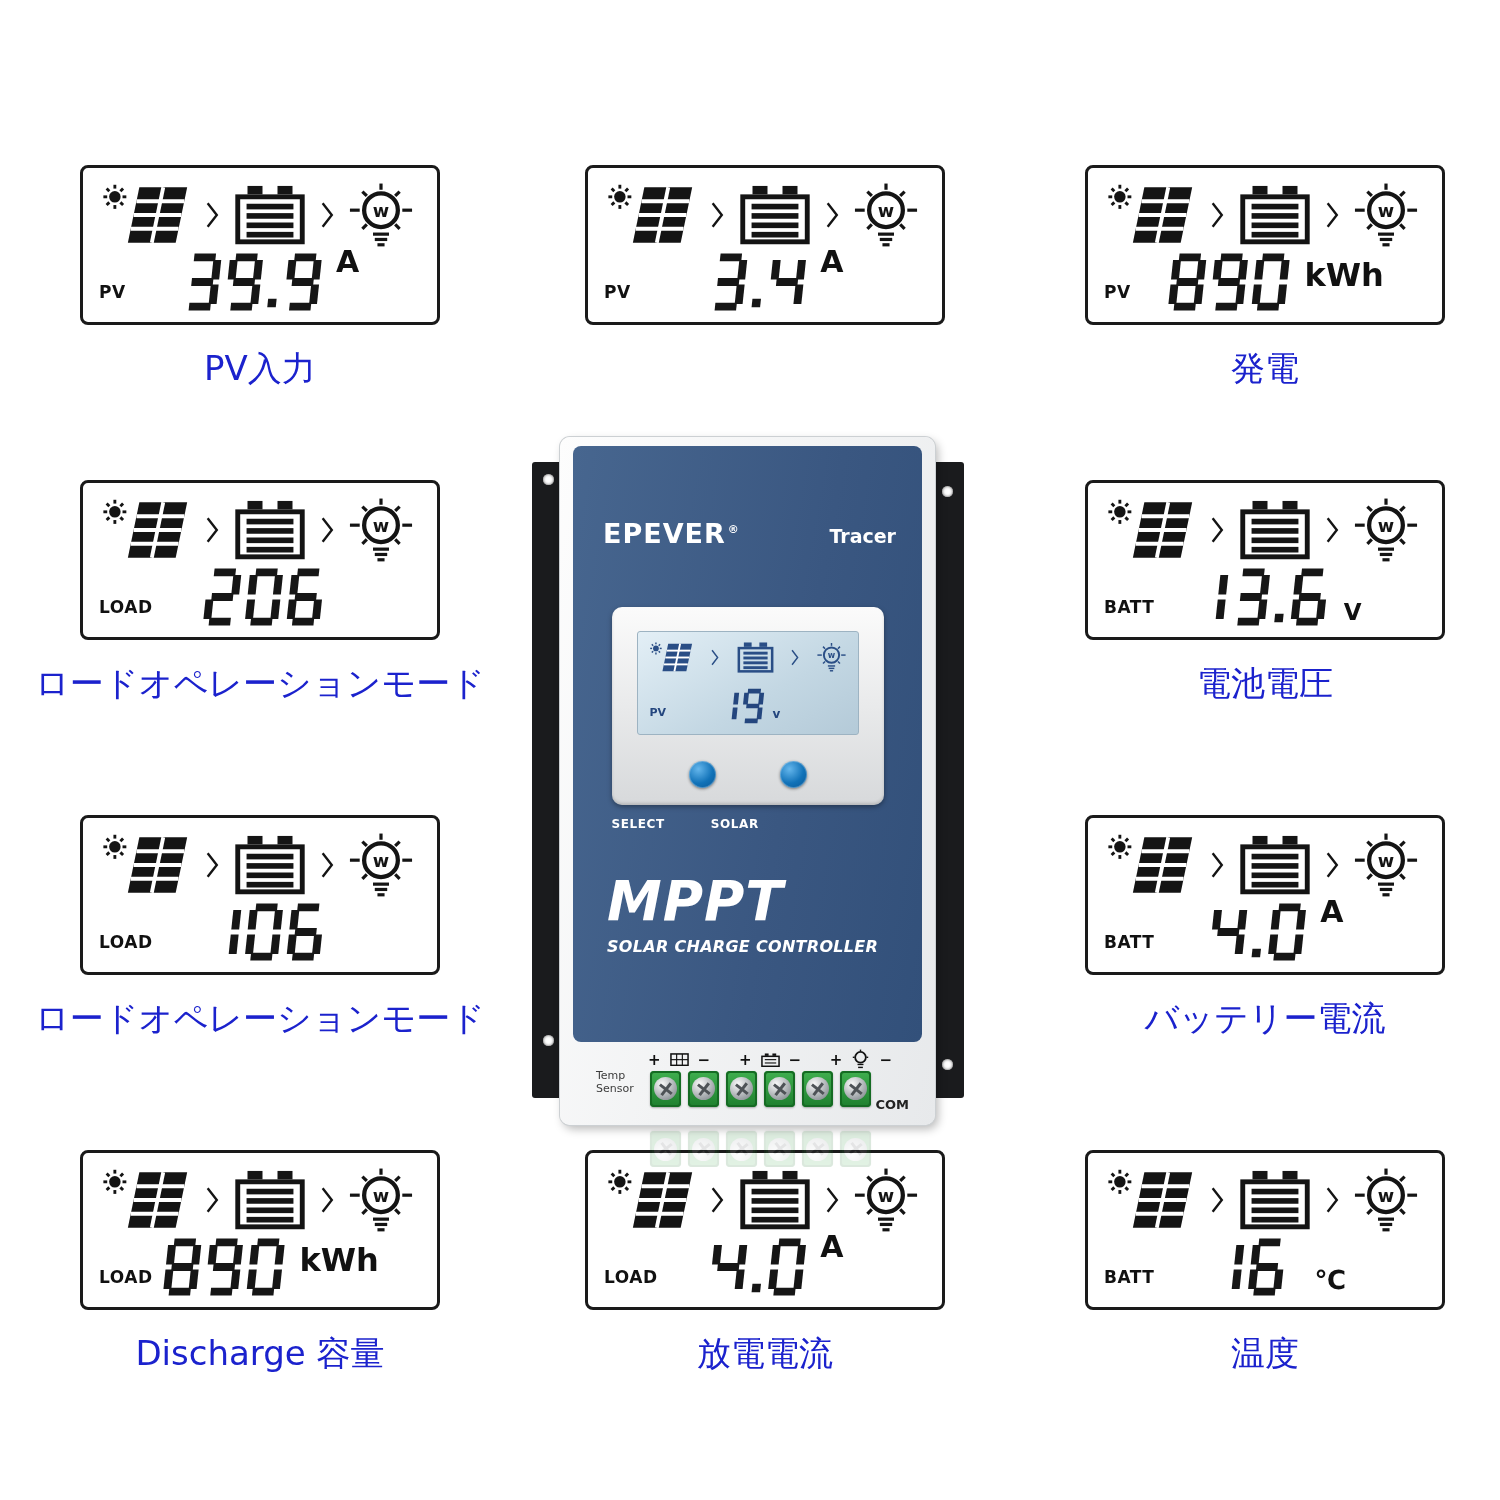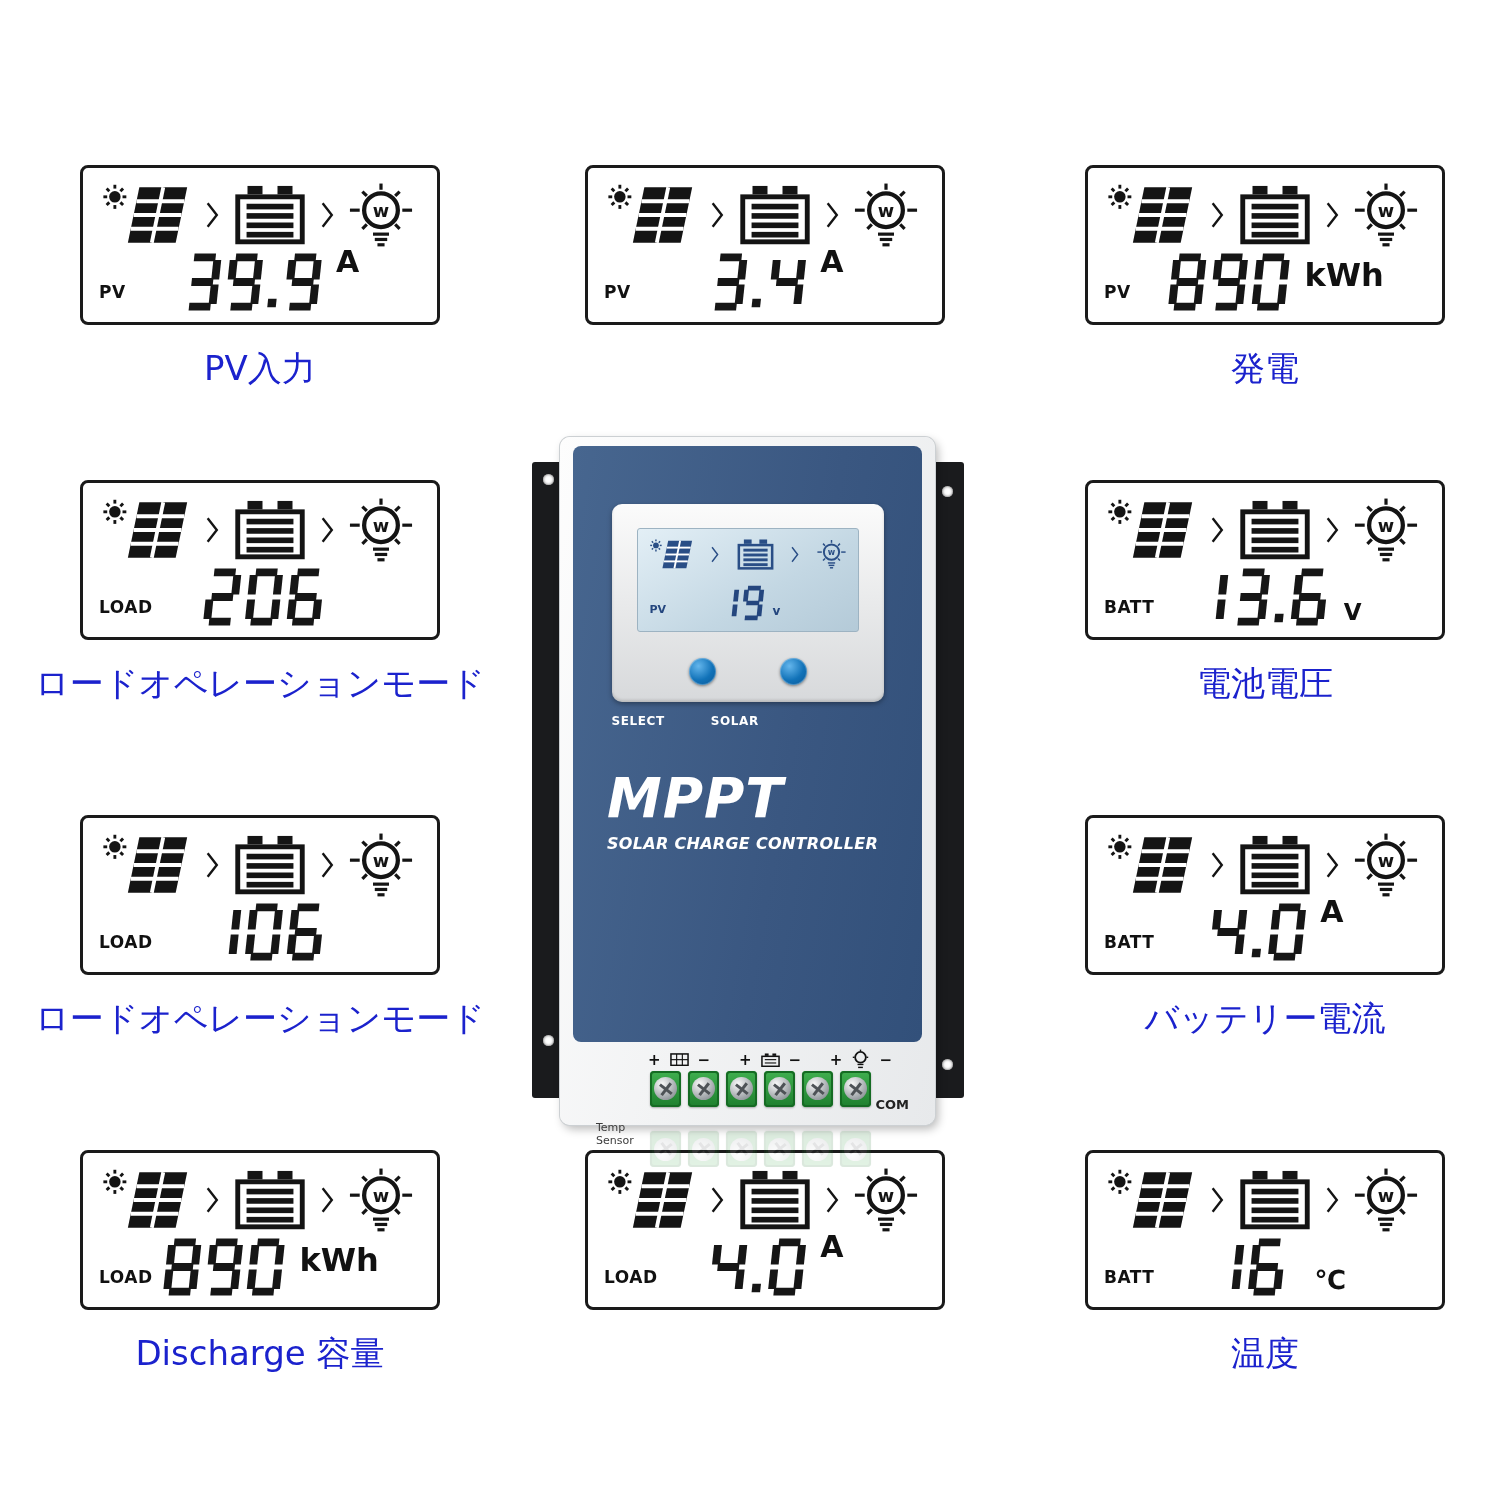--- a/index.html
+++ b/index.html
@@ -78,21 +78,21 @@
   .terminals{position:absolute;top:634px;left:90px;display:flex;gap:7px}
   .terminal{width:31px;height:36px;border-radius:4px;position:relative;
     background:linear-gradient(#40af4f,#1e7f2e);
     box-shadow:inset 0 0 0 2px #156b23,0 1px 2px rgba(0,0,0,.3)}
   .screw{position:absolute;left:4px;top:6px;width:23px;height:23px;border-radius:50%;
     background:radial-gradient(circle at 35% 30%,#fafafa,#9aa0a4 70%,#767b7f)}
   .screw::before,.screw::after{content:"";position:absolute;left:50%;top:50%;width:15px;
     height:2.5px;background:#4e5357}
   .screw::before{transform:translate(-50%,-50%) rotate(38deg)}
   .screw::after{transform:translate(-50%,-50%) rotate(-52deg)}
-  .temp{position:absolute;left:36px;top:684px;font-size:11px;color:#3c3c3c;width:48px;line-height:1.2}
+  .temp{position:absolute;left:36px;top:632px;font-size:11px;color:#3c3c3c;width:48px;line-height:1.2}
   .com{position:absolute;right:26px;top:660px;font-size:13px;font-weight:bold;color:#222}
   .reflection{position:absolute;left:122px;top:701px;opacity:.15;transform:scaleY(-1);
     filter:blur(.6px)}
   .reflection .terminals{position:relative;top:0;left:0}
 </style>
 </head>
 <body>
 
 <div class="canvas">
   <div id="panels">
@@ -921,20 +921,21 @@
                 <line x1="28.0" y1="2" x2="28.0" y2="8.2"></line>
                 <line x1="28.0" y1="9.8" x2="28.0" y2="16"></line>
                 <line x1="20.6" y1="16.8" x2="27.4" y2="16.8"></line>
                 <line x1="20.0" y1="9.8" x2="20.0" y2="16"></line>
                 <line x1="20.0" y1="2" x2="20.0" y2="8.2"></line>
               </g>
             </svg>
           </span>
       <span class="unit unit-sup">A</span>
     </div>
+    <div class="caption">放電電流</div>
   </div>
       <div class="panel" style="left: 1085px; top: 1150px;">
     <div class="icons">
       <span class="icon icon-solar">
             <svg viewBox="0 0 46 34" xmlns="http://www.w3.org/2000/svg">
     <circle cx="6.2" cy="7.5" r="3" fill="currentColor"></circle>
     <g stroke="currentColor" stroke-width="1.5">
       <line x1="6.2" y1="1.2" x2="6.2" y2="3.2"></line>
                 <line x1="6.2" y1="11.8" x2="6.2" y2="13.8"></line>
       <line x1="0.2" y1="7.5" x2="2.2" y2="7.5"></line>
@@ -1019,20 +1020,24 @@
 
   <div class="device">
     <div class="bracket">
       <span class="hole h1"></span>
       <span class="hole h2"></span>
       <span class="hole h3"></span>
       <span class="hole h4"></span>
     </div>
     <div class="dbody">
       <div class="blue">
+        <div class="brand-row">
+          <div class="brand"><span>EPEVER</span><span class="reg">®</span></div>
+          <div class="model">Tracer</div>
+        </div>
         <div class="inset">
           <div class="lcd">
             <div class="mini-icons">
               <span class="mi-solar"><svg viewBox="0 0 46 34" xmlns="http://www.w3.org/2000/svg">
     <circle cx="6.2" cy="7.5" r="3" fill="currentColor"></circle>
     <g stroke="currentColor" stroke-width="1.5">
       <line x1="6.2" y1="1.2" x2="6.2" y2="3.2"></line>
                       <line x1="6.2" y1="11.8" x2="6.2" y2="13.8"></line>
       <line x1="0.2" y1="7.5" x2="2.2" y2="7.5"></line>
                       <line x1="10.2" y1="7.5" x2="12.2" y2="7.5"></line>

